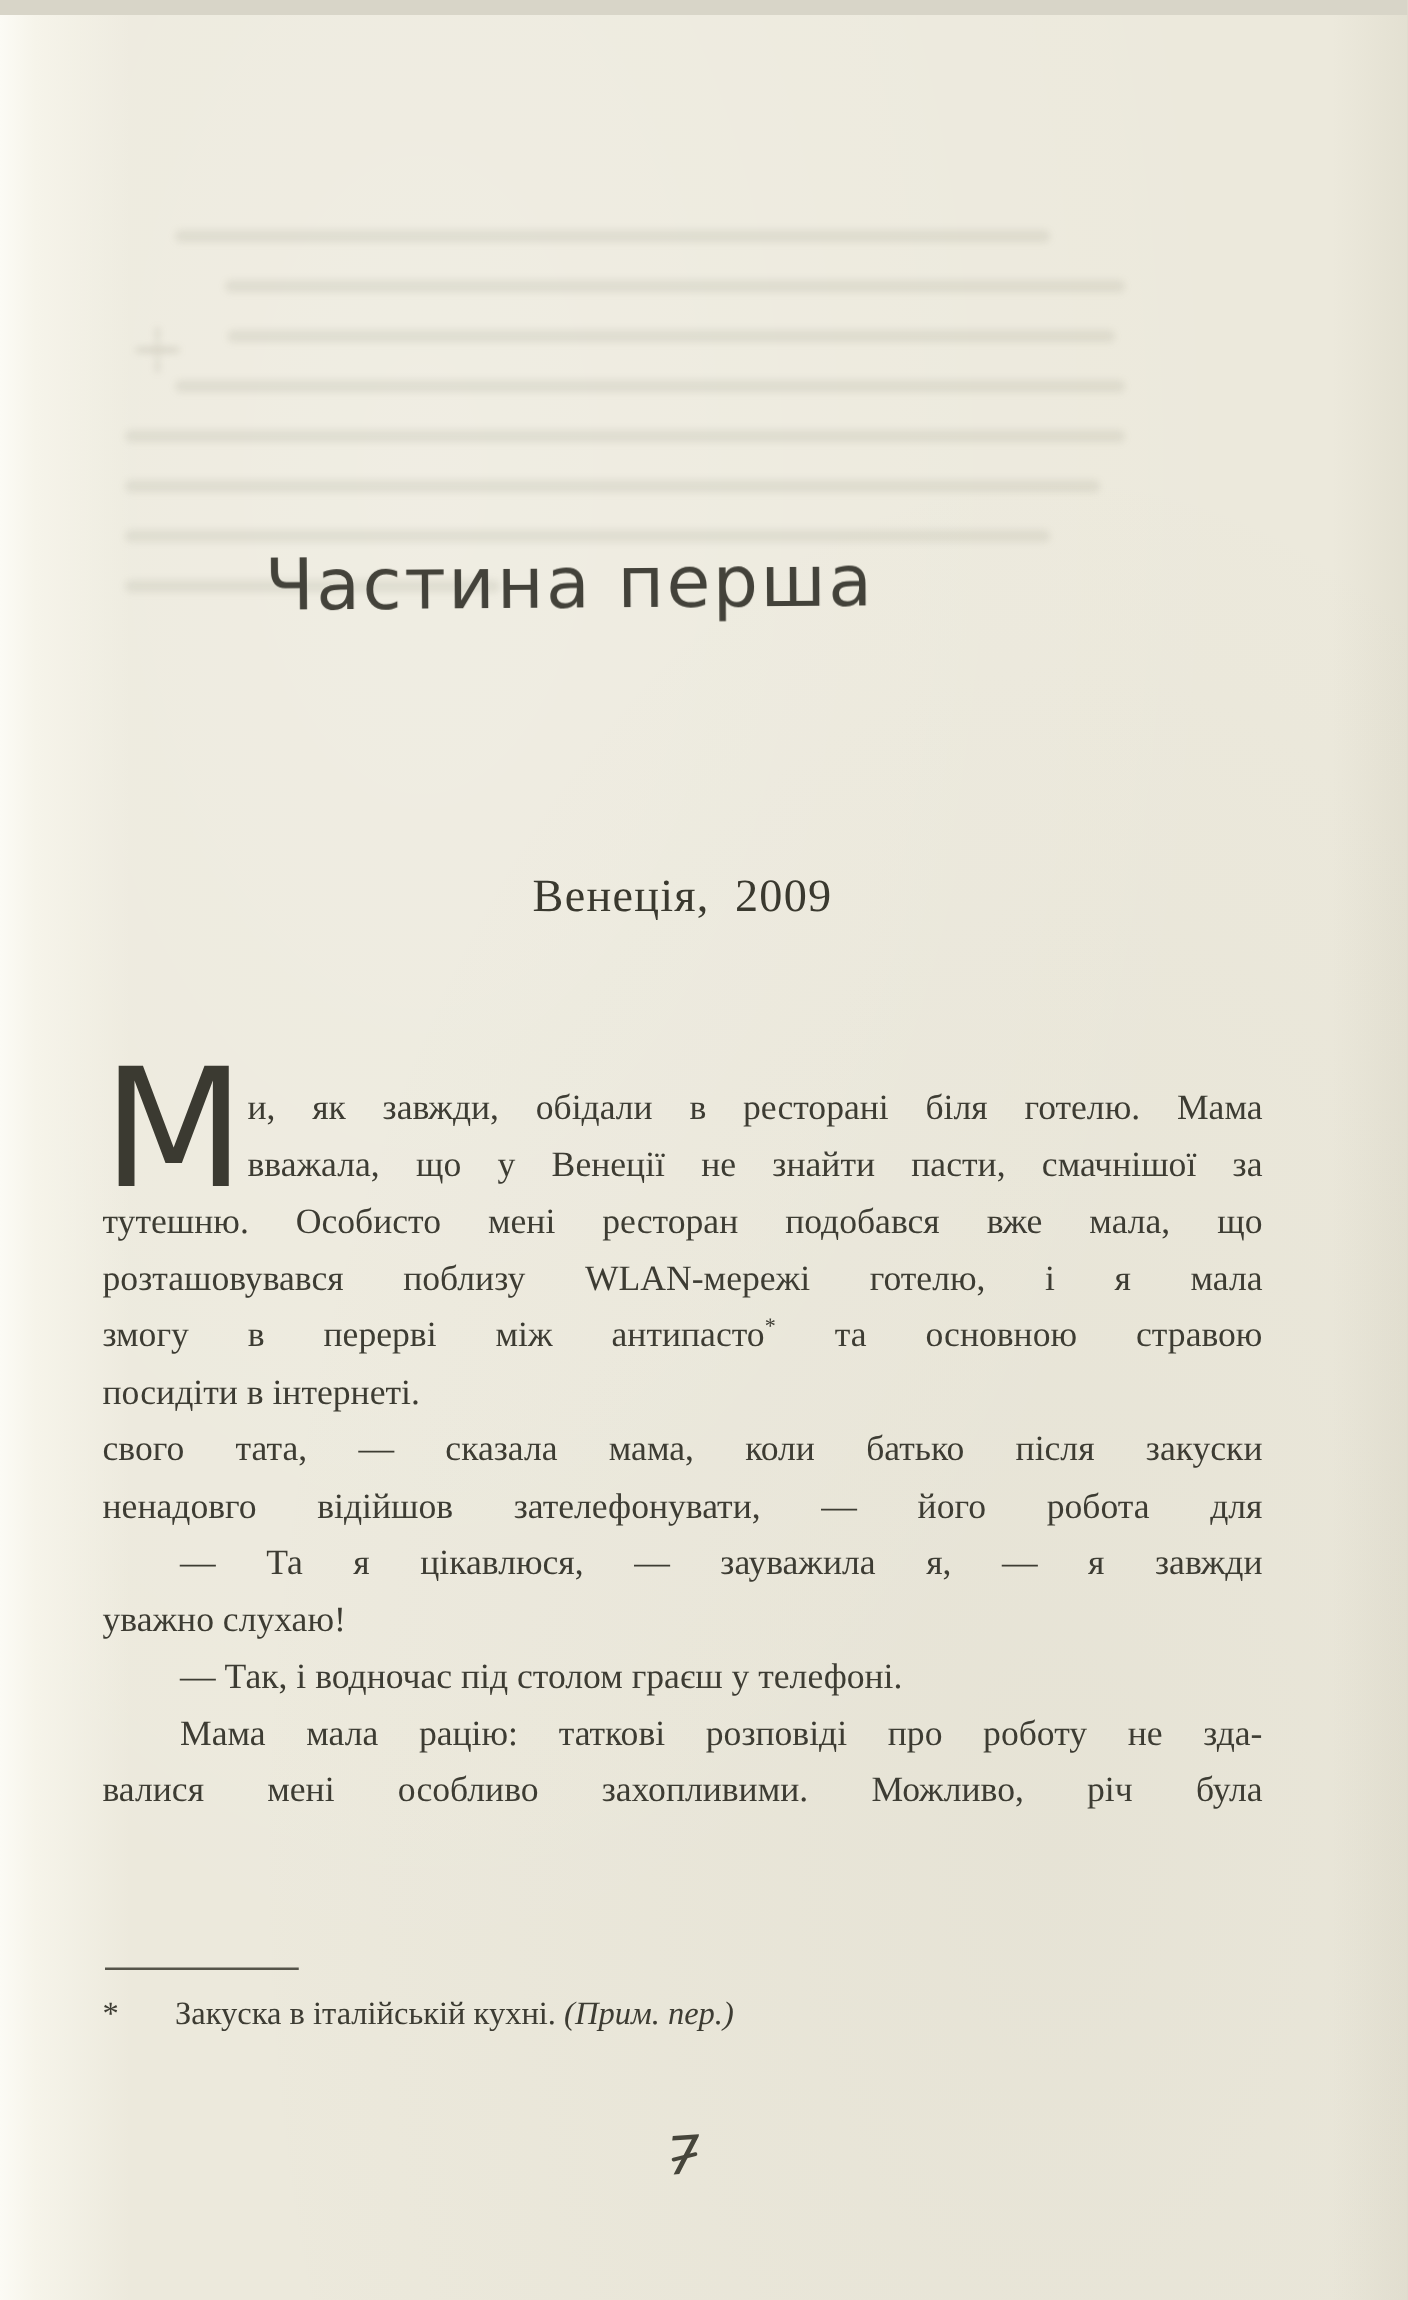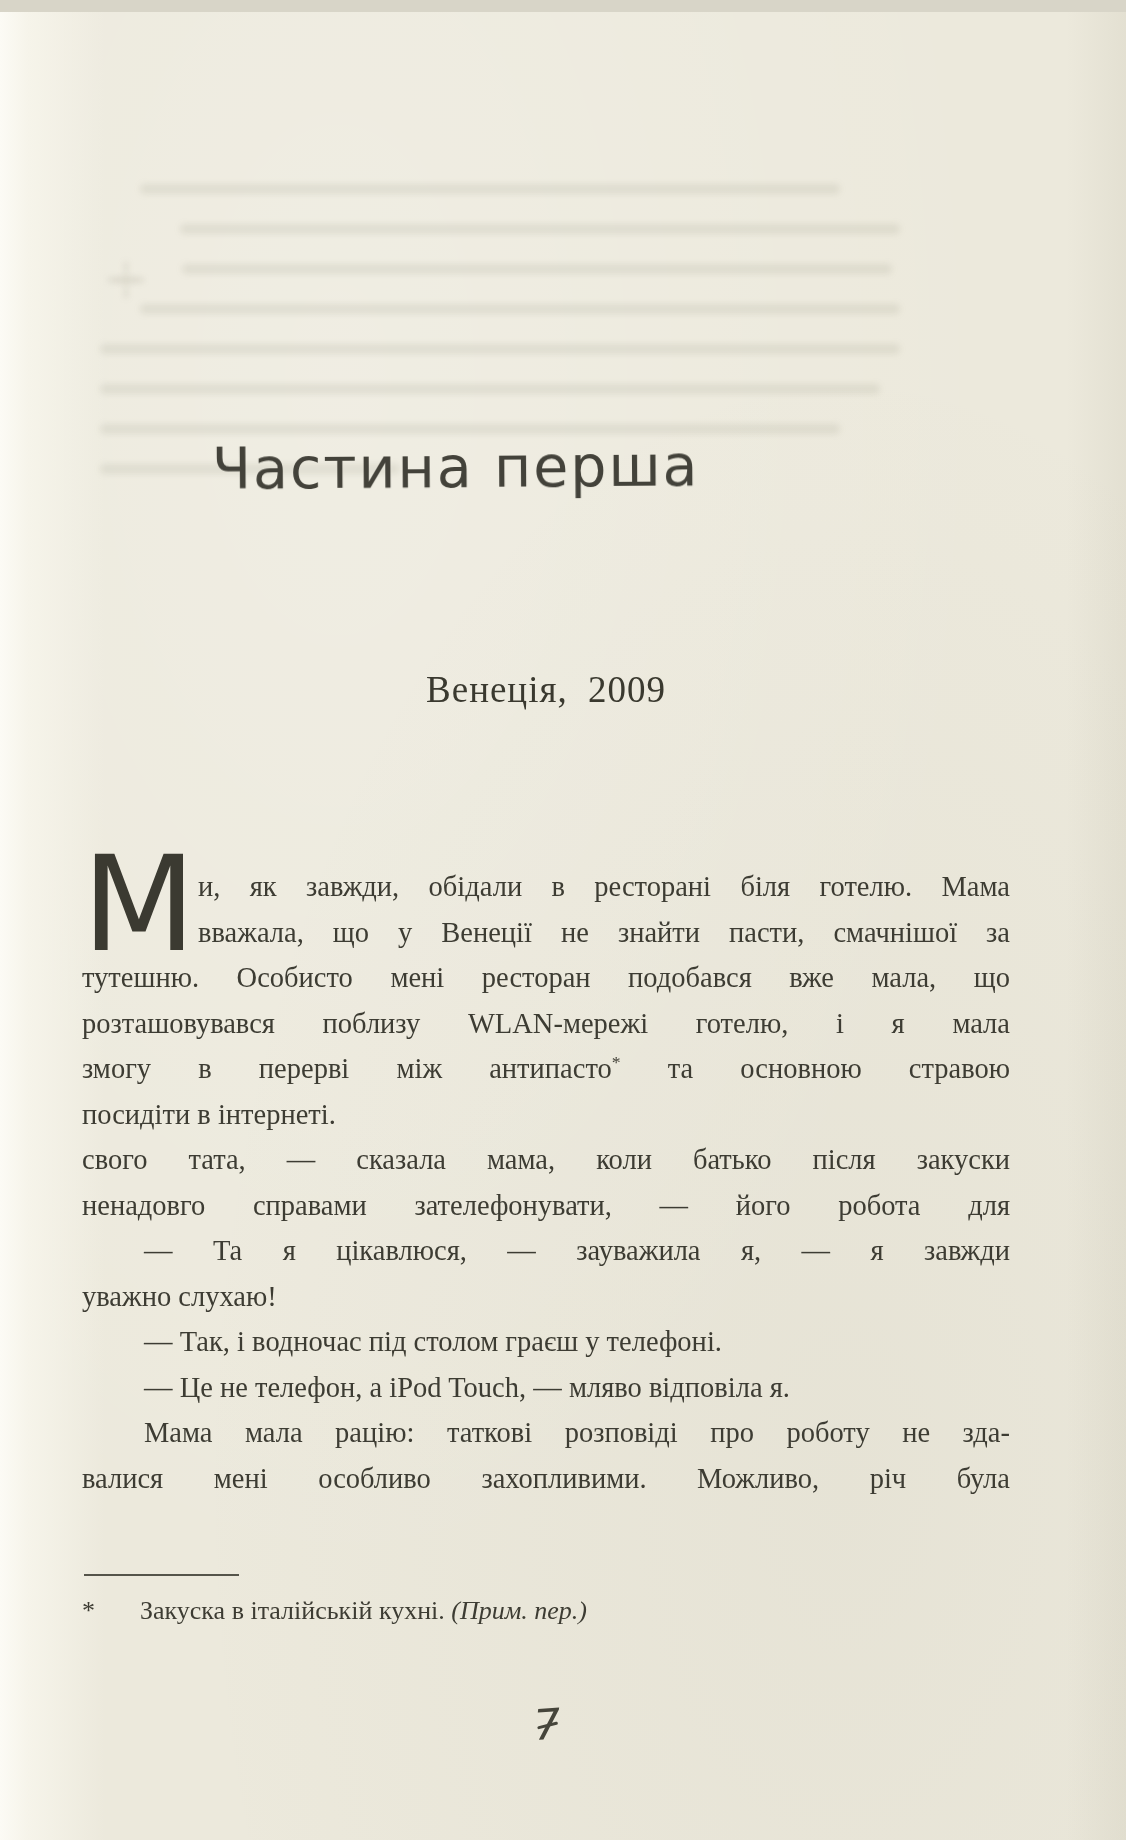--- a/index.html
+++ b/index.html
@@ -49,21 +49,21 @@
 
   .chapter-title{
     position:absolute;left:212px;top:424px;
     font-family:"DejaVu Sans", sans-serif;
     font-size:57px;line-height:1.1;
     letter-spacing:2px;
     color:#43423a;
     transform:rotate(-0.4deg);
   }
   .dateline{
-    position:absolute;left:82px;top:656px;width:928px;
+    position:absolute;left:82px;top:684px;width:928px;
     text-align:center;
     font-size:37px;letter-spacing:1px;word-spacing:10px;
     color:#3a392f;
   }
 
   .bodytext{
     position:absolute;left:82px;top:852px;width:928px;
     font-size:28.5px;line-height:45.5px;
   }
   .para{margin:0;}
@@ -140,35 +140,32 @@
       <div class="line jl">и, як завжди, обідали в ресторані біля готелю. Мама</div>
       <div class="line jl">вважала, що у Венеції не знайти пасти, смачнішої за</div>
       <div class="line jl">тутешню. Особисто мені ресторан подобався вже мала, що</div>
       <div class="line jl">розташовувався поблизу WLAN-мережі готелю, і я мала</div>
       <div class="line jl">змогу в перерві між антипасто<sup>*</sup> та основною стравою</div>
       <div class="line ll">посидіти в інтернеті.</div>
     </div>
 
     <div class="para">
       <div class="line jl">свого тата, — сказала мама, коли батько після закуски</div>
-      <div class="line jl">ненадовго справами зателефонувати, — його робота для</div>
+      <div class="line jl">ненадовго відійшов зателефонувати, — його робота для</div>
     </div>
 
     <div class="para">
       <div class="line jl ind">— Та я цікавлюся, — зауважила я, — я завжди</div>
       <div class="line ll">уважно слухаю!</div>
     </div>
 
     <div class="para">
       <div class="line ll ind">— Так, і водночас під столом граєш у телефоні.</div>
     </div>
 
-    <div class="para">
-      <div class="line ll ind">— Це не телефон, а iPod Touch, — мляво відповіла я.</div>
-    </div>
 
     <div class="para">
       <div class="line jl ind">Мама мала рацію: таткові розповіді про роботу не зда-</div>
       <div class="line jl">валися мені особливо захопливими. Можливо, річ була</div>
     </div>
 
   </div>
 
   <div class="footnote">
     <div class="footnote-rule"></div>

